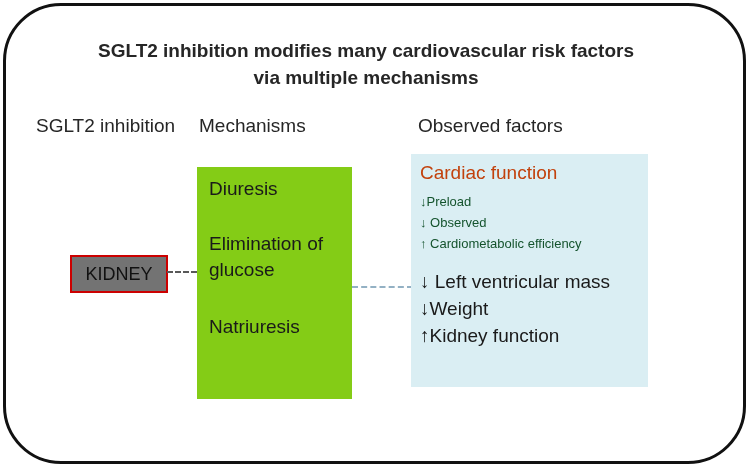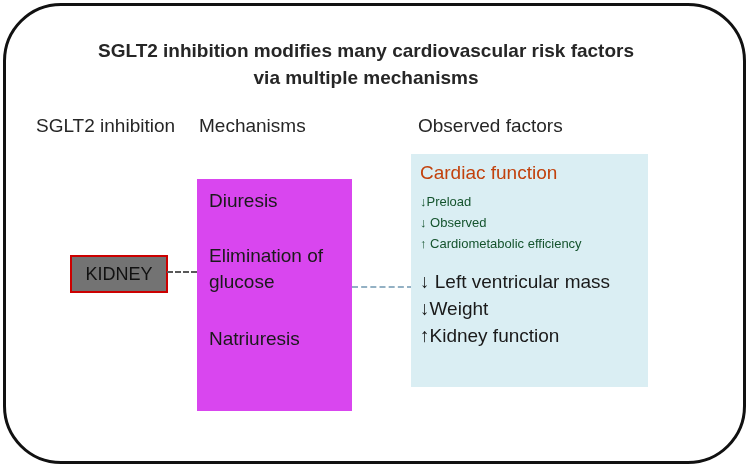--- a/index.html
+++ b/index.html
@@ -53,22 +53,21 @@
     border-top:2px dashed #595959;
     height:0;
   }
   .dash-left{left:161px;top:265px;width:30px;}
   .dash-right{left:346px;top:280px;width:61px;border-top:2px dashed #93b1c4;}
 
   .mech-box{
     position:absolute;
     left:191px;top:161px;
     width:155px;height:232px;
-    background:#d946ef;
-    margin-top:12px;
+    background:#84cc16;
   }
   .mech-item{
     position:absolute;
     left:12px;right:10px;
     font-size:19px;
     line-height:26px;
     color:#1a1a1a;
   }
   .mech-item-0{top:9px;}
   .mech-item-1{top:64px;}

